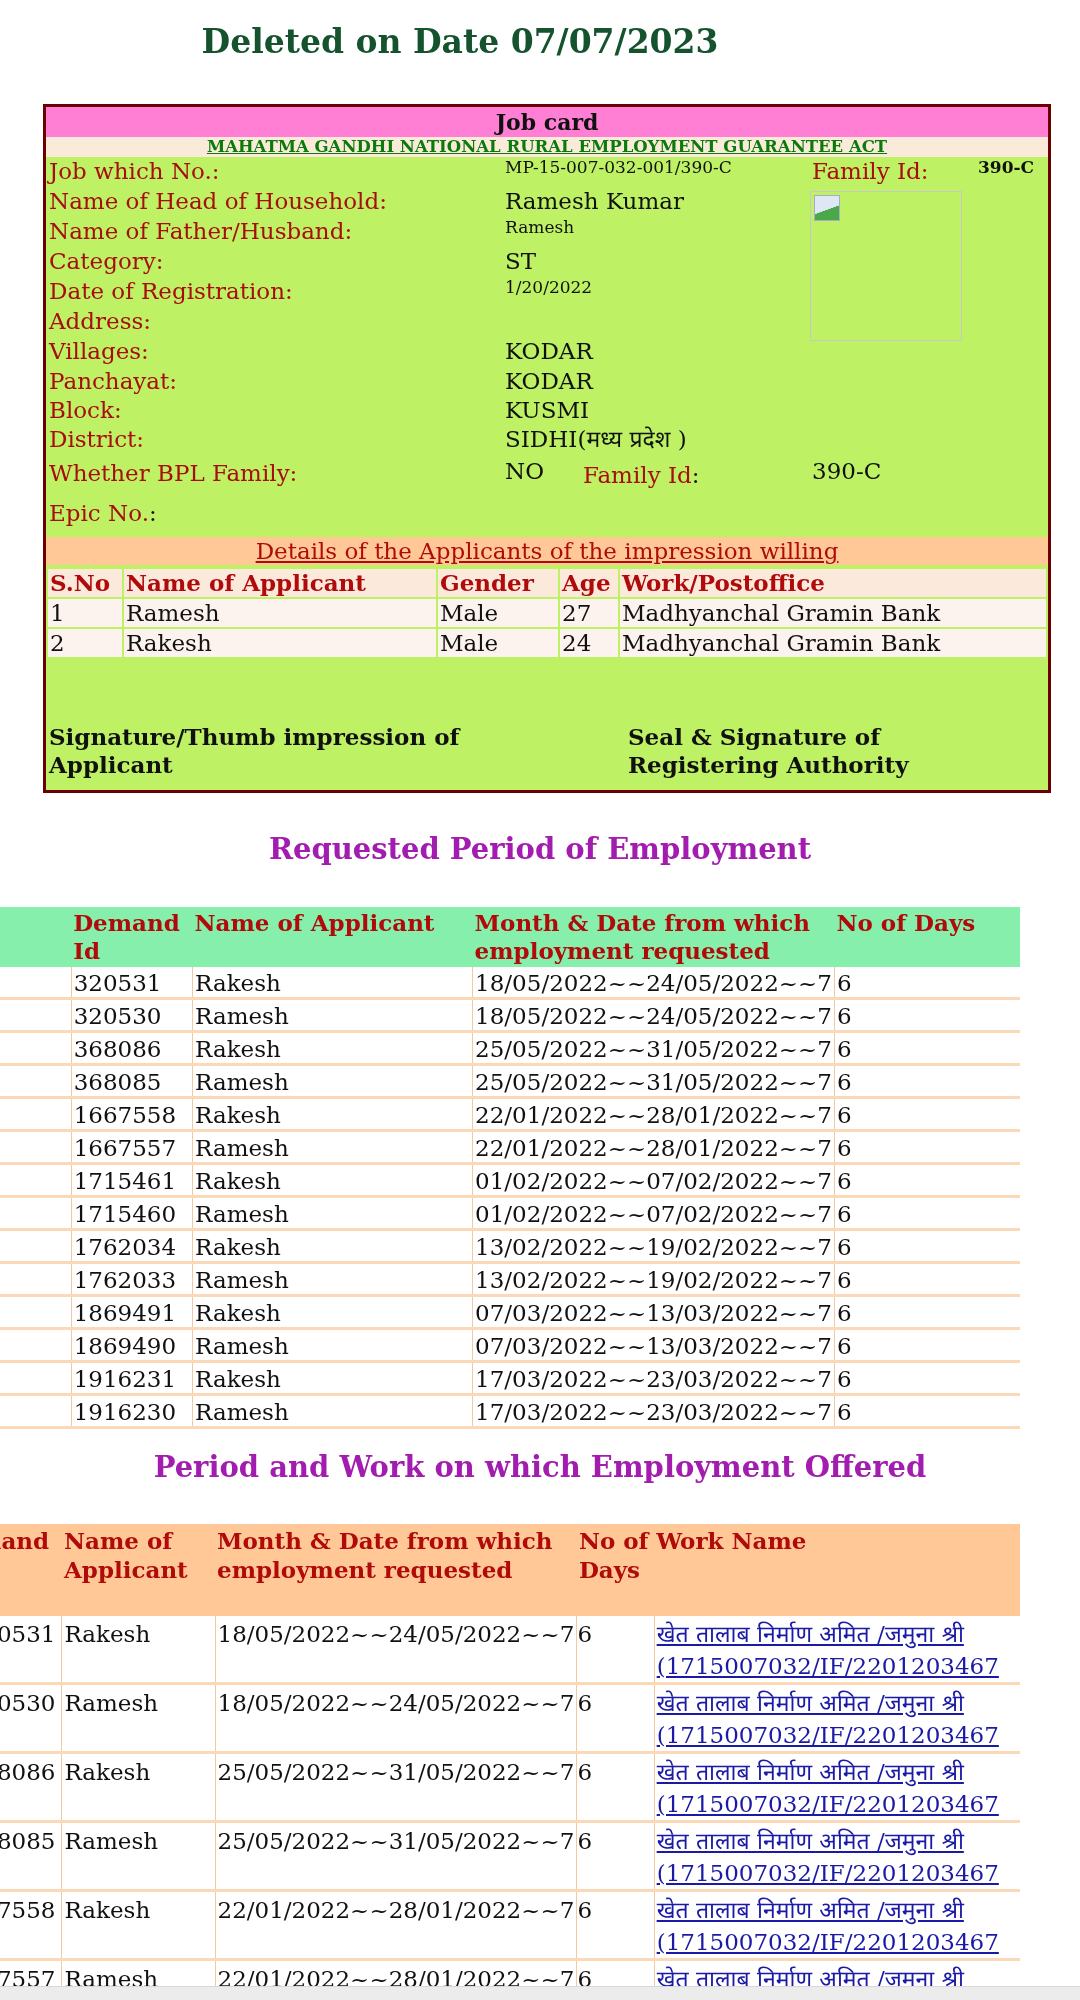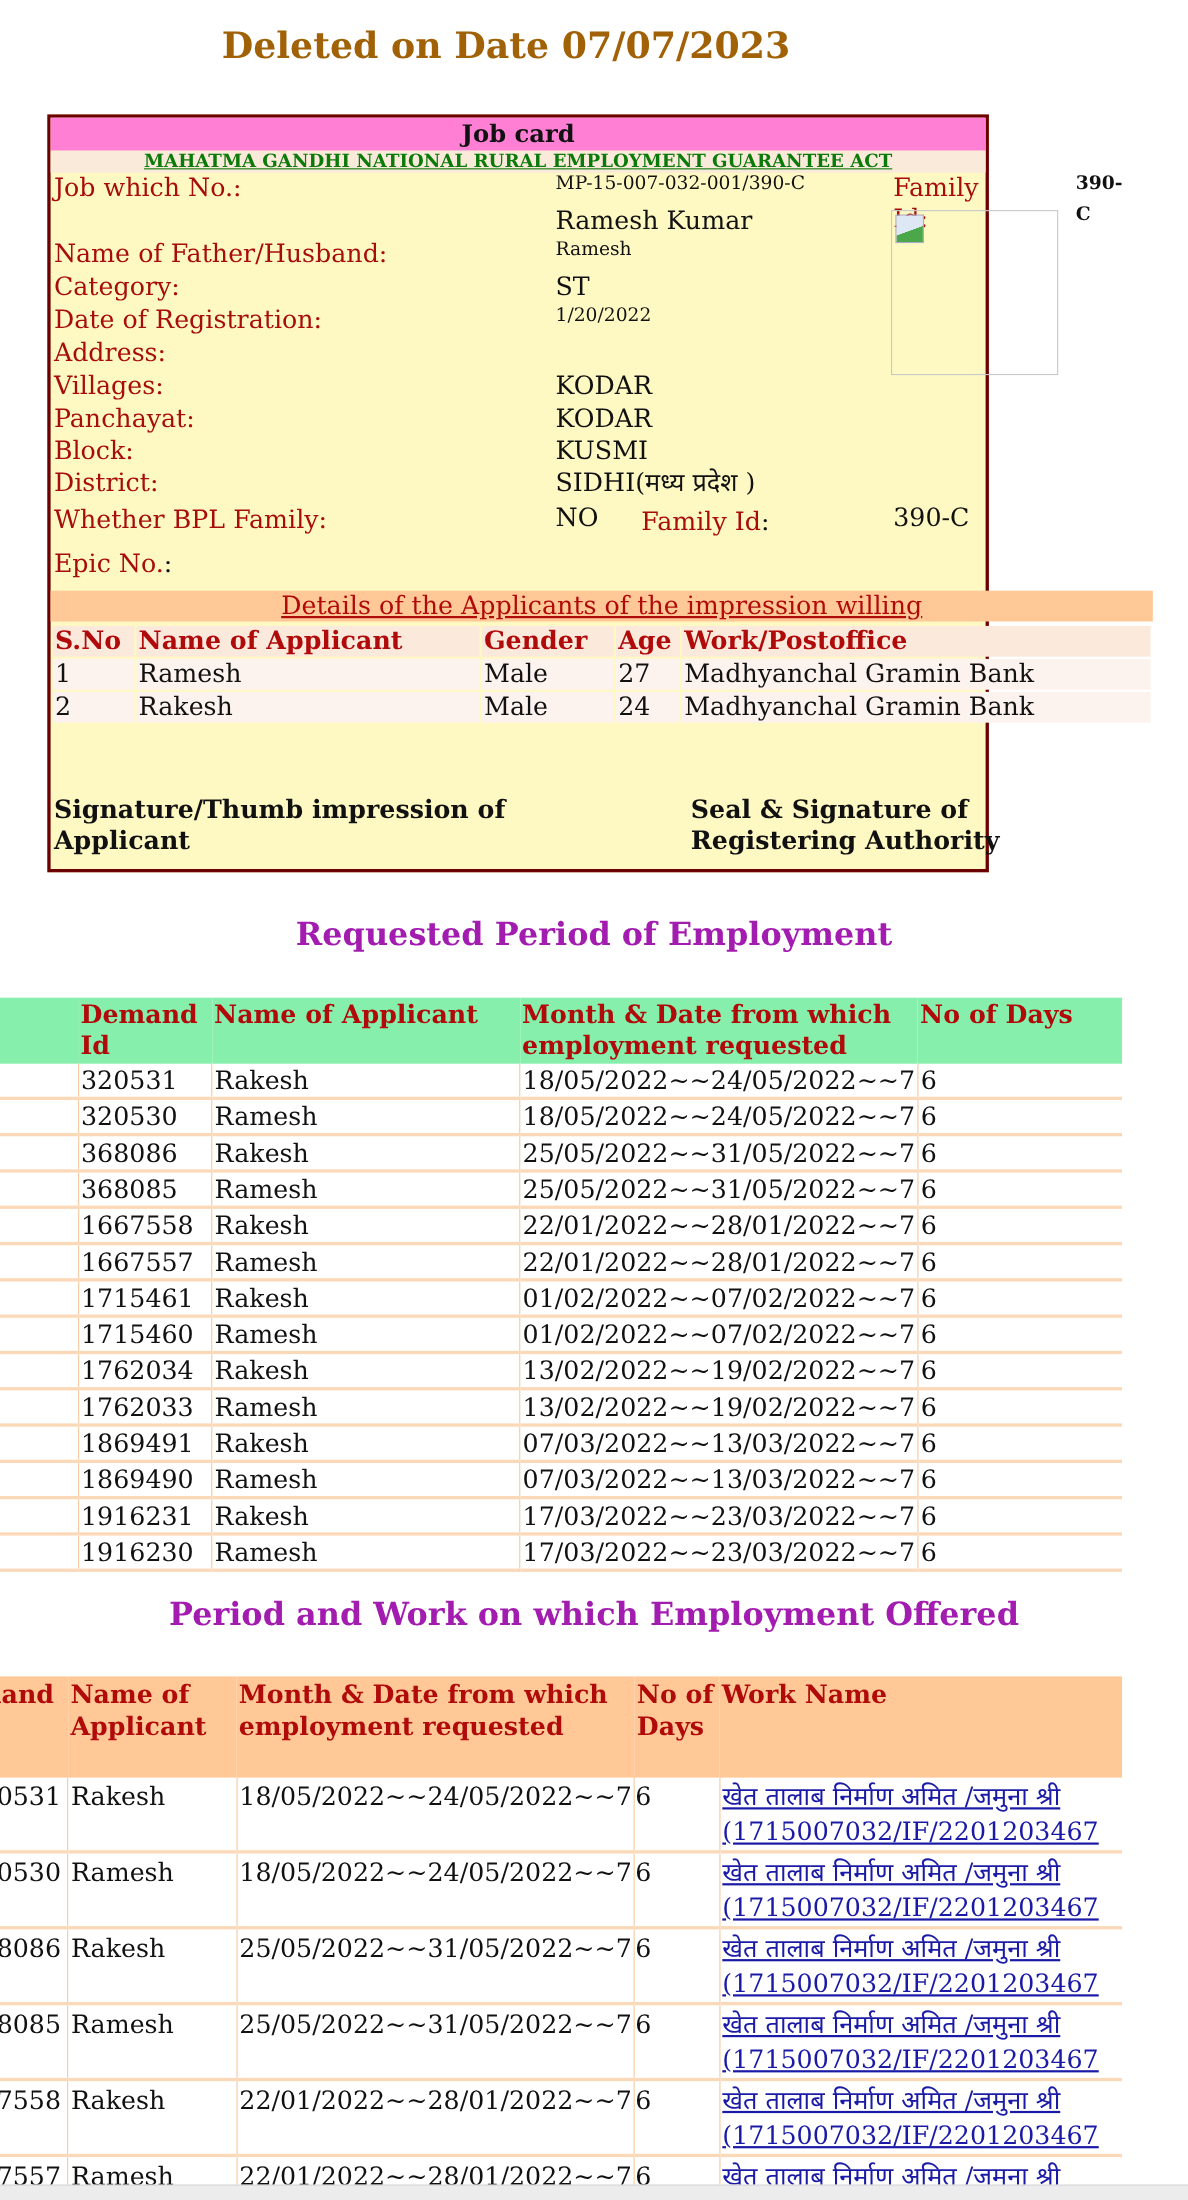--- a/index.html
+++ b/index.html
@@ -1,18 +1,18 @@
 <!DOCTYPE html>
 <html><head>
 <meta charset="utf-8">
 <style>
   html, body { margin:0; padding:0; }
   body { width:1080px; height:2000px; overflow:hidden; background:#ffffff; position:relative; font-family:"DejaVu Serif", serif; }
-  .page-title { position:absolute; top:22px; left:0; width:920px; text-align:center; color:#a16207; font-weight:bold; font-size:33px; }
-  .card { position:absolute; left:43px; top:104px; width:856px; height:689px; border:3px solid #6b0000; background:#fef9c3; box-sizing:border-box; }
+  .page-title { position:absolute; top:22px; left:0; width:920px; text-align:center; color:#14532d; font-weight:bold; font-size:33px; }
+  .card { position:absolute; left:43px; top:104px; width:1008px; height:689px; border:3px solid #6b0000; background:#bef264; box-sizing:border-box; }
   .card-head { background:#ff7fd4; text-align:center; font-weight:bold; font-size:22px; color:#111; height:30px; line-height:30px; }
   .card-sub { background:#faead9; text-align:center; font-weight:bold; font-size:16.5px; color:#0a7a0a; text-decoration:underline; height:20px; line-height:20px; }
   .fld { position:absolute; left:3px; font-size:23px; color:#a80d0d; line-height:28px; }
   .val { position:absolute; left:459px; font-weight:normal; color:#111; font-size:23px; line-height:28px; }
   .val.sm { font-size:17px; }
   .fam-label { position:absolute; color:#a80d0d; font-size:23px; line-height:28px; }
   .fam-val { position:absolute; font-weight:bold; color:#111; font-size:17px; line-height:28px; }
   .photo { position:absolute; left:764px; top:84px; width:152px; height:150px; border:1px solid #c8c8c8; box-sizing:border-box; }
   .photo .broken { position:absolute; left:3px; top:3px; width:26px; height:26px; border:1px solid #aac; background:linear-gradient(160deg,#dde8f4 55%, #4aa84a 56%); box-sizing:border-box; }
   .details-band { position:absolute; left:0; top:430px; width:1002px; height:28px; background:#ffc896; text-align:center; color:#b00a0a; font-size:23px; text-decoration:underline; line-height:28px; }
@@ -42,20 +42,21 @@
 
   <div class="fld" style="top:50px">Job which No.:</div>
   <div class="val sm" style="top:46px">MP-15-007-032-001/390-C</div>
   <div class="fam-label" style="left:766px;top:50px">Family Id:</div>
   <div class="fam-val" style="left:932px;top:46px">390-C</div>
 
   <div class="photo">
     <div class="broken"></div>
   </div>
 
+  <div class="fld" style="top:80px">Name of Head of Household:</div>
   <div class="val" style="top:80px">Ramesh Kumar</div>
 
   <div class="fld" style="top:110px">Name of Father/Husband:</div>
   <div class="val sm" style="top:106px">Ramesh</div>
 
   <div class="fld" style="top:140px">Category:</div>
   <div class="val" style="top:140px">ST</div>
 
   <div class="fld" style="top:170px">Date of Registration:</div>
   <div class="val sm" style="top:166px">1/20/2022</div>

